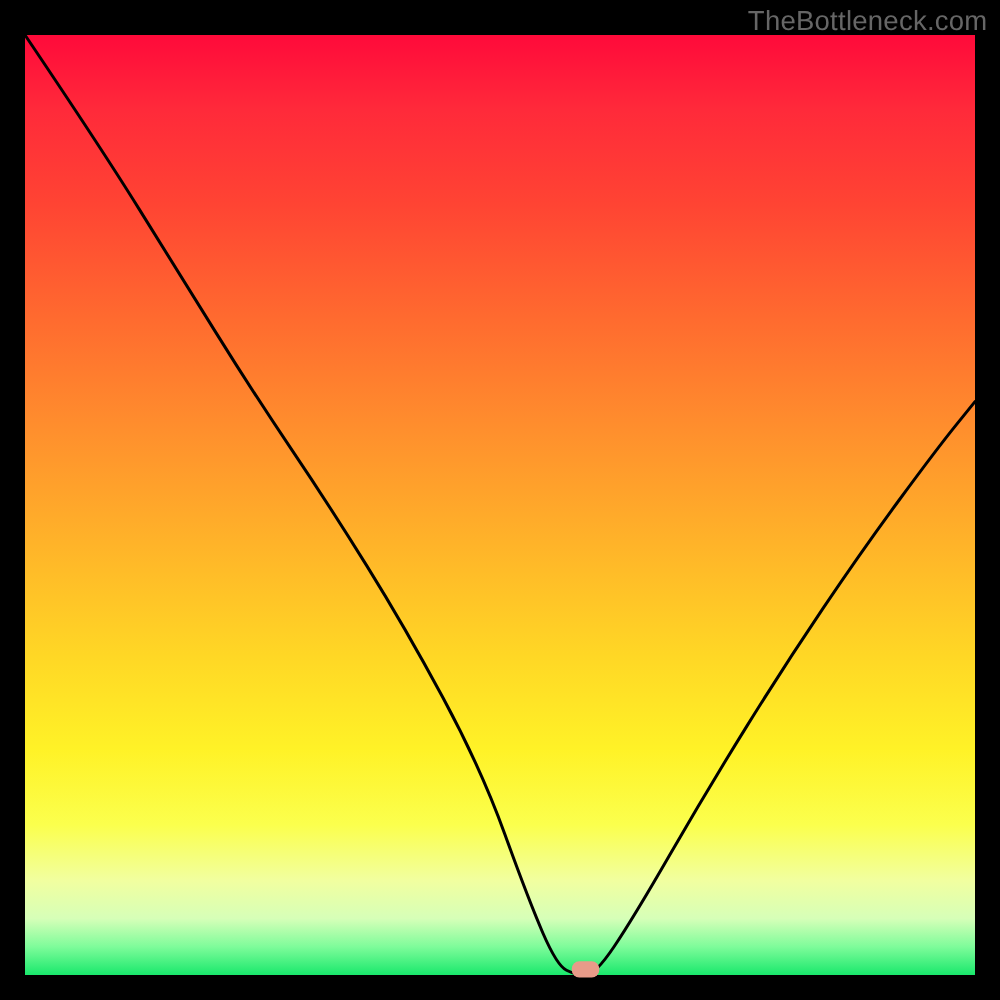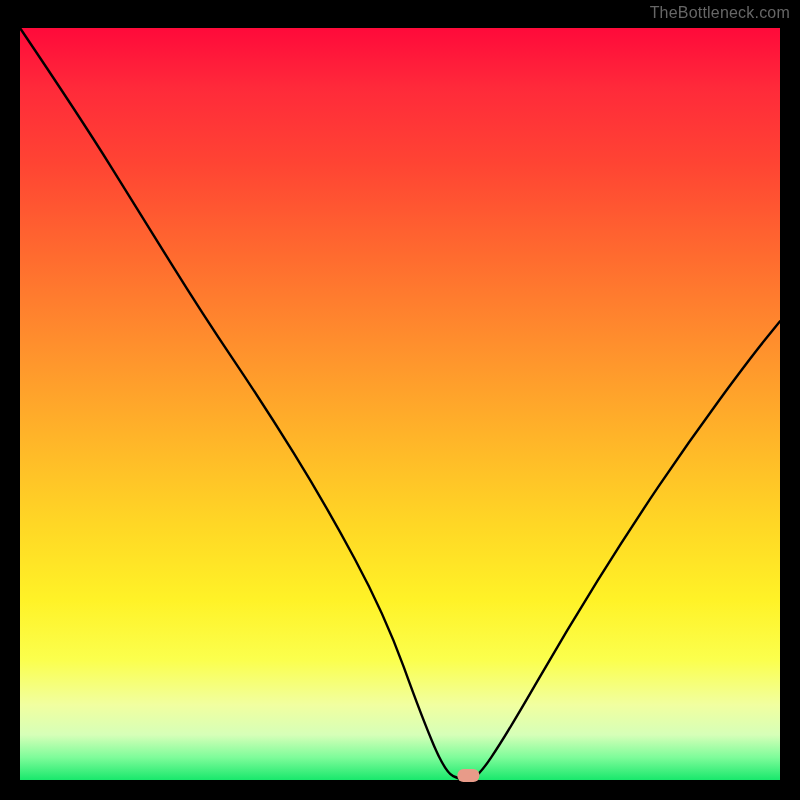--- a/index.html
+++ b/index.html
@@ -15,21 +15,21 @@
     position: relative;
     width: 800px;
     height: 800px;
     background: #000;
   }
   .watermark {
     position: absolute;
     top: 4px;
     right: 10px;
     color: #666;
-    font-size: 16px;
+    font-size: 22px;
     font-weight: 500;
     letter-spacing: 0.2px;
     z-index: 10;
   }
   .plot-area {
     position: absolute;
     left: 20px;
     top: 28px;
     width: 760px;
     height: 752px;

